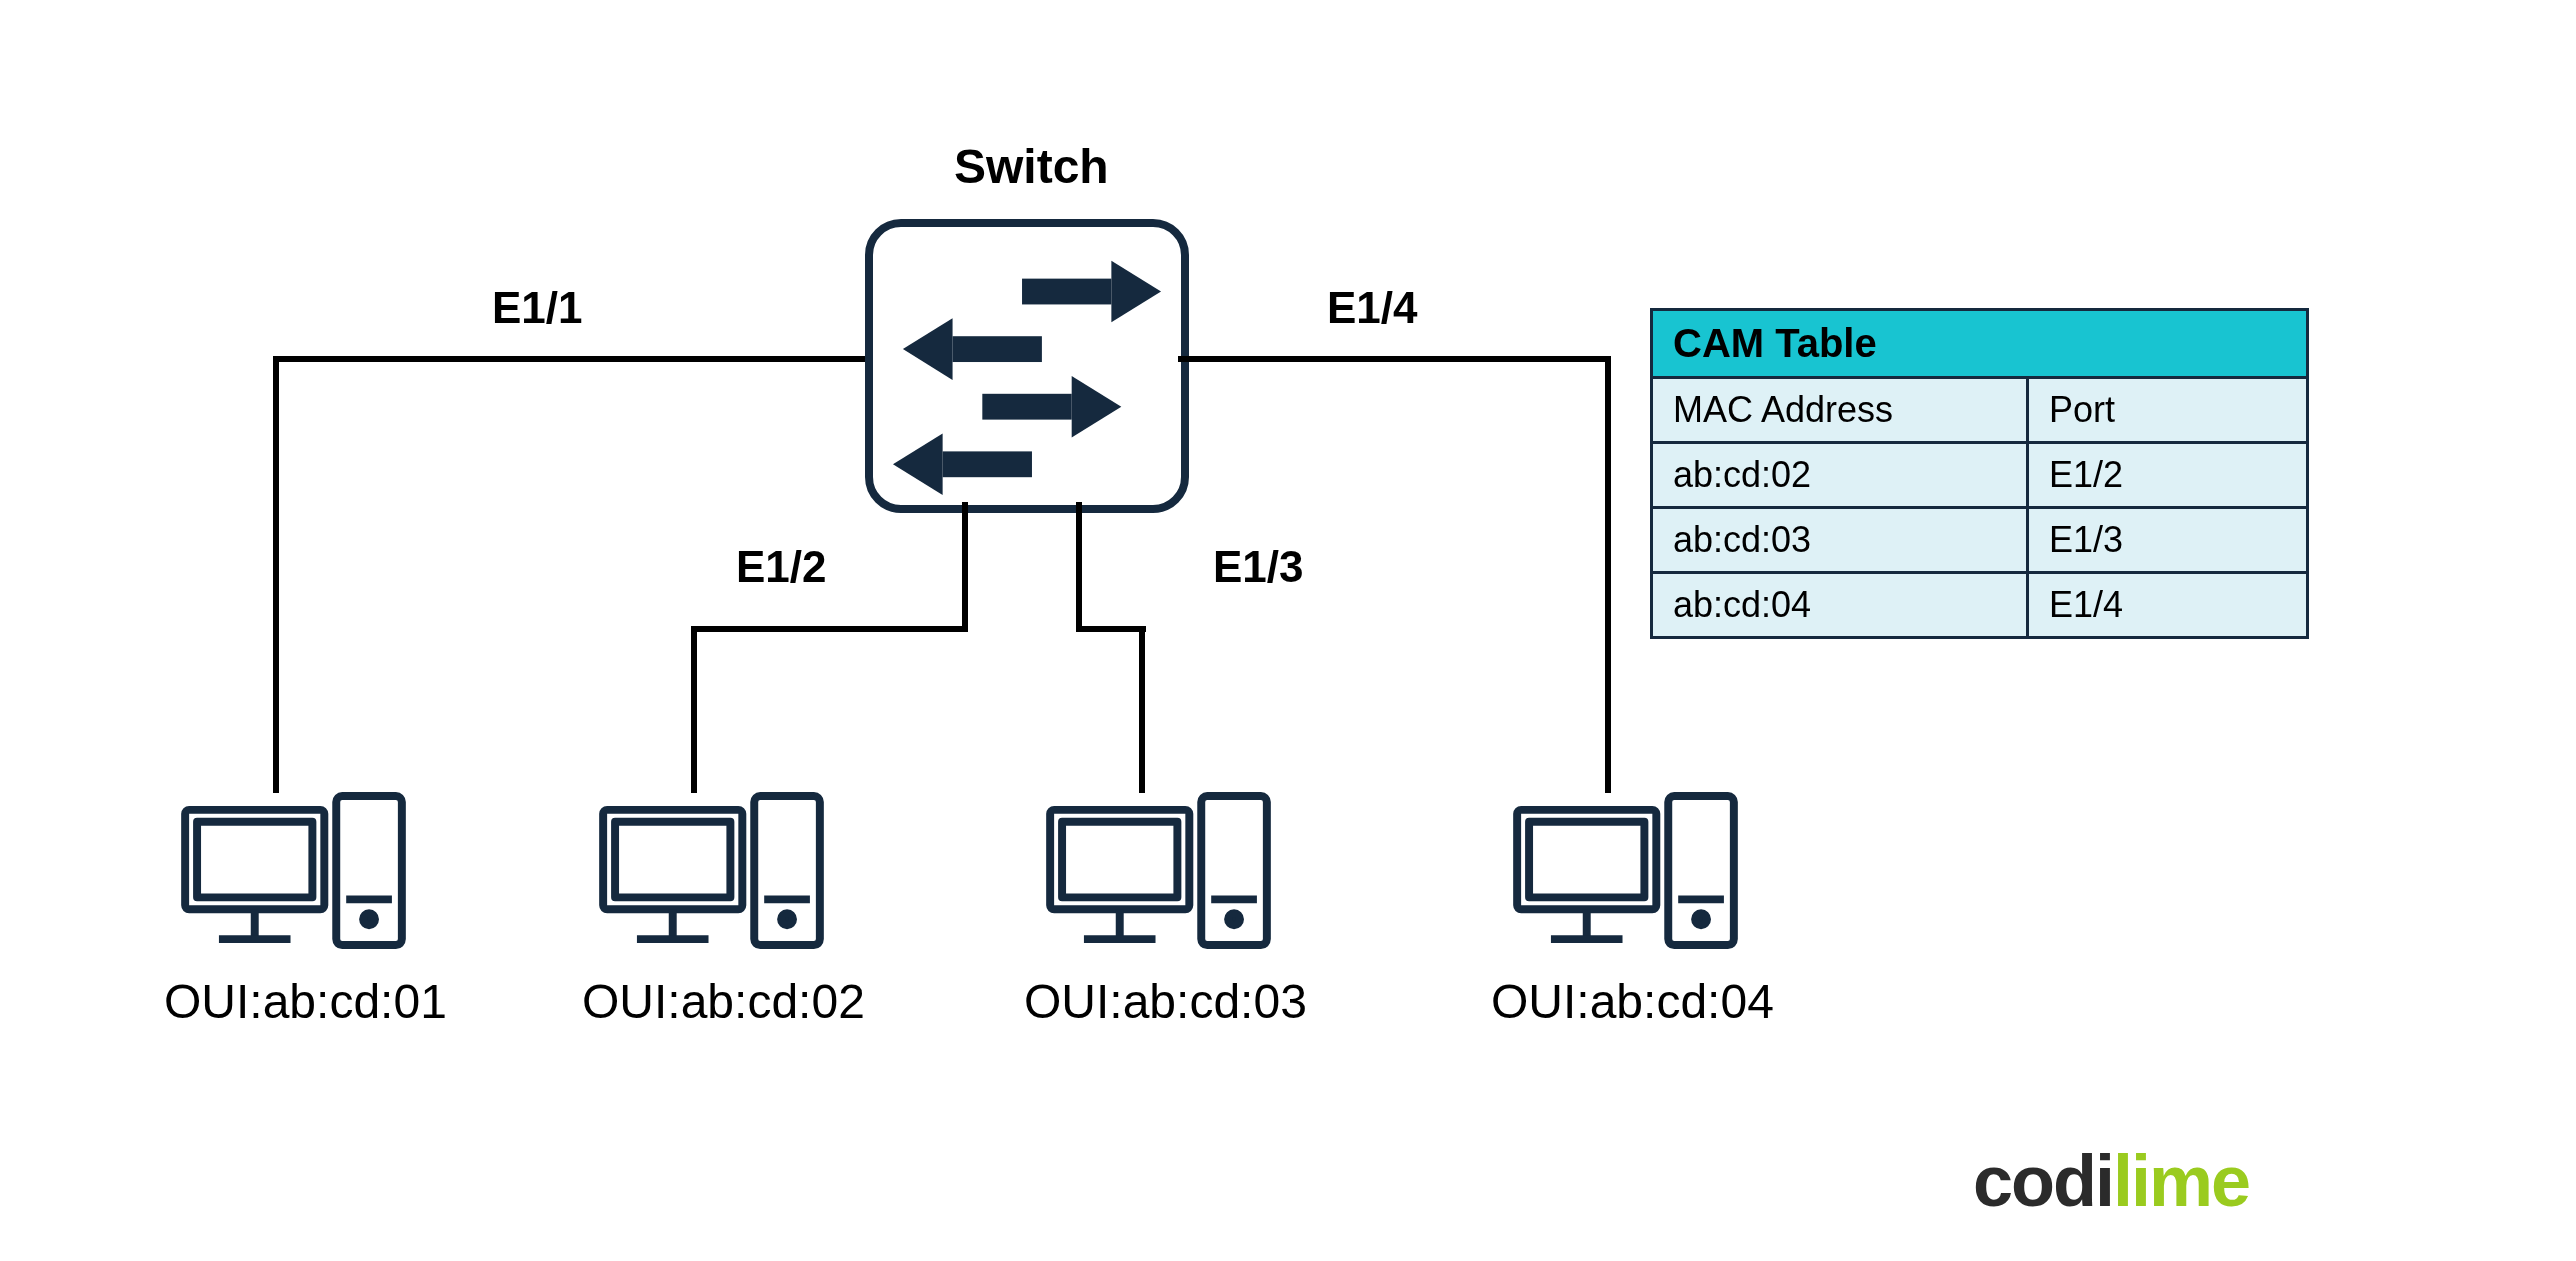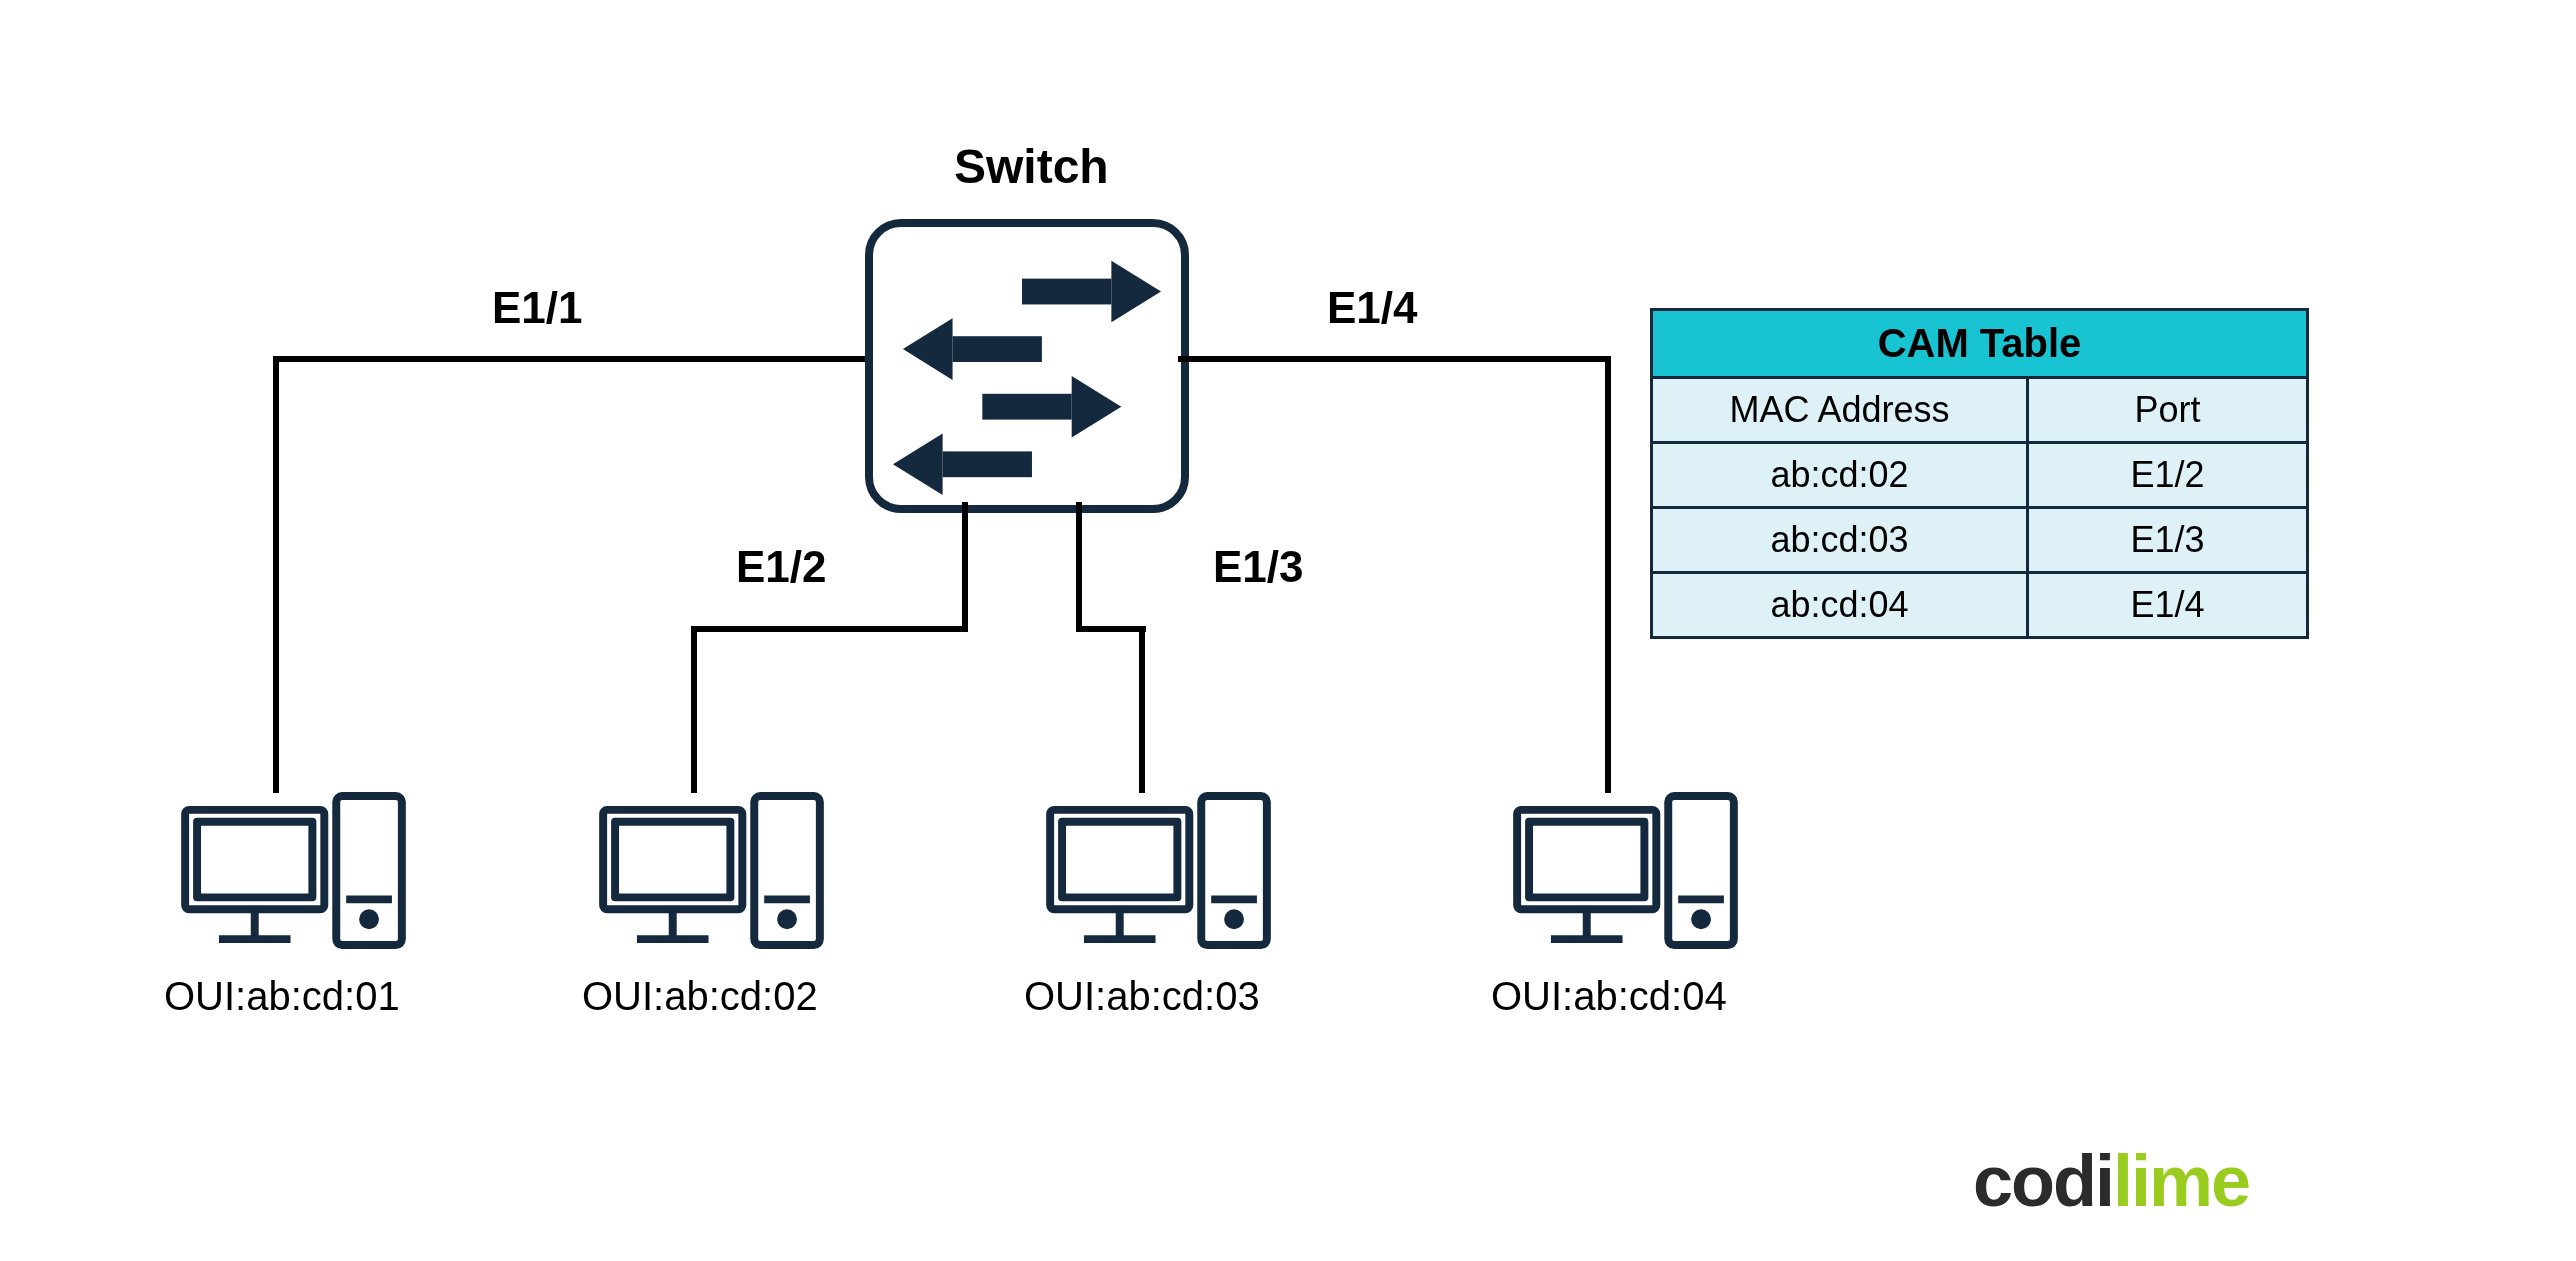--- a/index.html
+++ b/index.html
@@ -2,25 +2,25 @@
 <html><head>
 <meta charset="utf-8">
 <style>
   html,body{margin:0;padding:0;width:100%;height:100%;background:#fff;font-family:Arial,Helvetica,sans-serif}
   .stage{position:relative;width:2309px;height:1262px;background:#fff}
   .lbl{position:absolute;font-weight:700;color:#000;white-space:nowrap}
   .switch-title{font-size:48px;left:954px;top:139px}
   .switch-box{position:absolute;left:865px;top:219px;width:308px;height:278px;border:8px solid #15293e;border-radius:36px;background:#fff}
   .switch-box svg{width:100%;height:100%}
   .port-lbl{font-size:44px}
-  .host-lbl{position:absolute;font-size:40px;color:#000}
+  .host-lbl{position:absolute;font-size:48px;color:#000}
   .computer{position:absolute}
   .line{position:absolute;background:#000}
   .camtable{position:absolute;left:1650px;top:308px;border-collapse:collapse;font-size:36px}
-  .camtable th,.camtable td{border:3px solid #15293e;padding:10px 20px;text-align:center}
+  .camtable th,.camtable td{border:3px solid #15293e;padding:10px 20px;text-align:left}
   .camtable .hdr{background:#18c4d1;font-weight:700;font-size:40px}
   .camtable .sub td{background:#def1f6}
   .camtable tbody td{background:#def1f6}
   .camtable .col1{width:358px}
   .camtable .col2{width:258px}
   .logo{position:absolute;right:60px;bottom:40px}
 </style>
 </head>
 <body>
 

